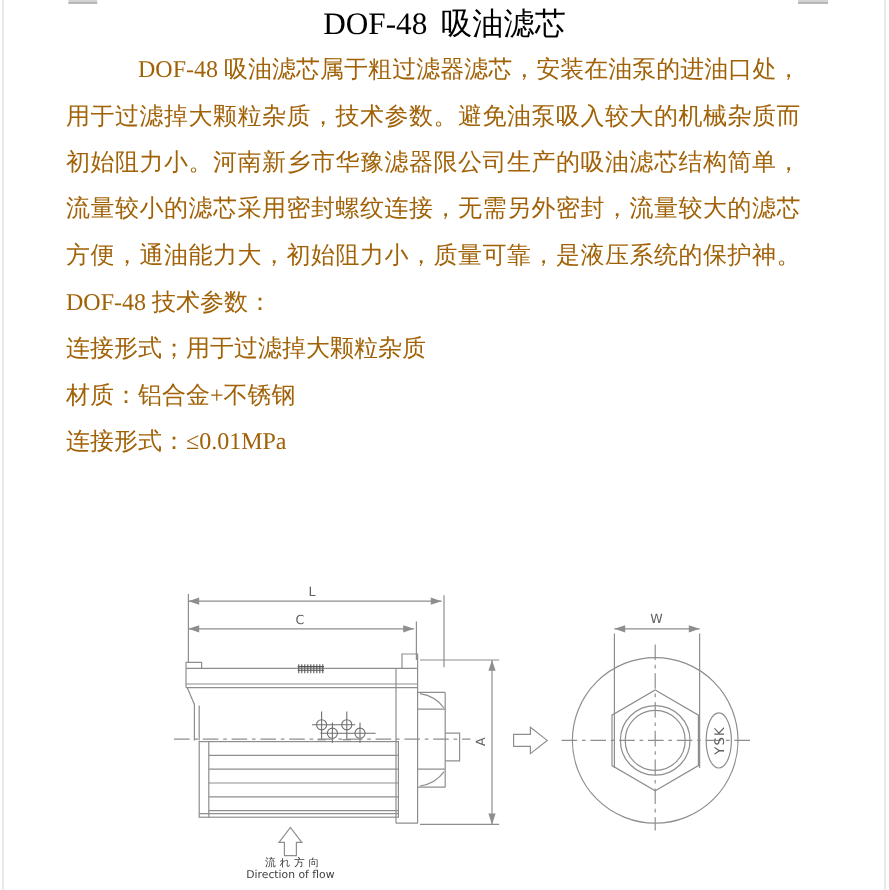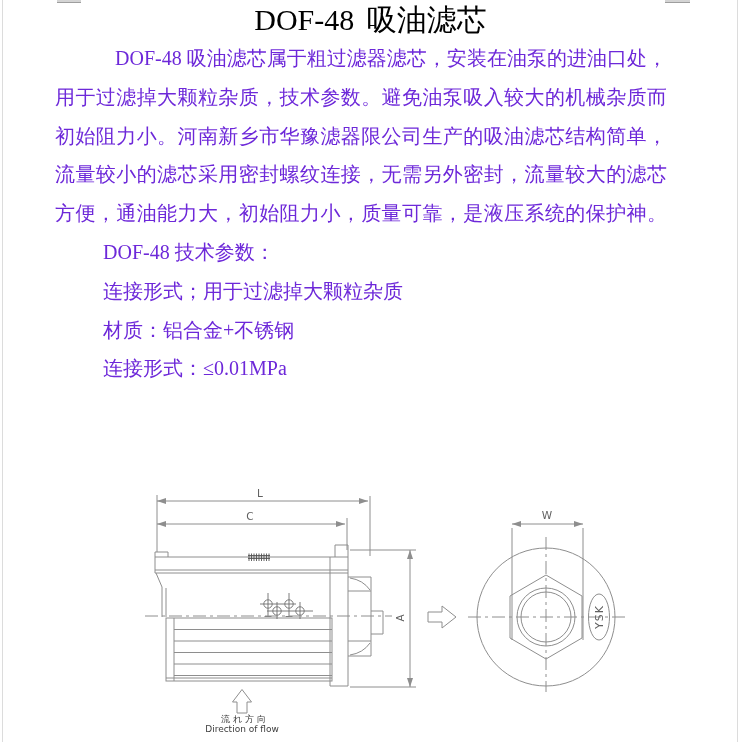--- a/index.html
+++ b/index.html
@@ -10,30 +10,30 @@
   }
   .page-edge{position:absolute;top:0;bottom:0;width:1px;background:#dcdcdc;}
   .edge-left{left:2px;}
   .edge-right{left:737px;}
   .ruler-tab{position:absolute;top:0;height:2px;background:#d4d4d4;border-bottom:1px solid #9e9e9e;}
   .tab-left{left:57px;width:24px;}
   .tab-right{left:665px;width:25px;}
 
   .title{
     position:absolute;left:0;right:0;top:3px;
-    text-align:center;font-size:30px;line-height:34px;color:#000;
+    text-align:center;font-size:26px;line-height:34px;color:#000;
     font-weight:500;word-spacing:5px;white-space:pre;
   }
   .doc{
     position:absolute;left:55px;top:39px;width:612px;
-    font-size:20px;line-height:38.8px;color:#6d28d9;
+    font-size:20px;line-height:38.8px;color:#a16207;
   }
   .pline{text-align:justify;text-align-last:justify;text-justify:inter-character;white-space:nowrap;}
   .indent{padding-left:60px;}
-  .specline{text-align:left;text-align-last:left;white-space:nowrap;margin-left:48px;}
+  .specline{text-align:left;text-align-last:left;white-space:nowrap;}
 
   svg.dwg{position:absolute;left:138px;top:484px;}
   .dwg line,.dwg path,.dwg circle,.dwg rect,.dwg ellipse{
     stroke:#8e8e8e;fill:none;stroke-width:1;
   }
   .dwg .arr{fill:#8e8e8e;stroke:none;}
   .dwg .dashdot{stroke-dasharray:13 4 3 4;}
   .dwg .hatch{stroke:#555;stroke-width:0.9;}
   .dwg .weld{stroke:#6e6e6e;stroke-width:0.9;}
   .dwg text{stroke:none;font-family:"DejaVu Sans","Liberation Sans",sans-serif;}

